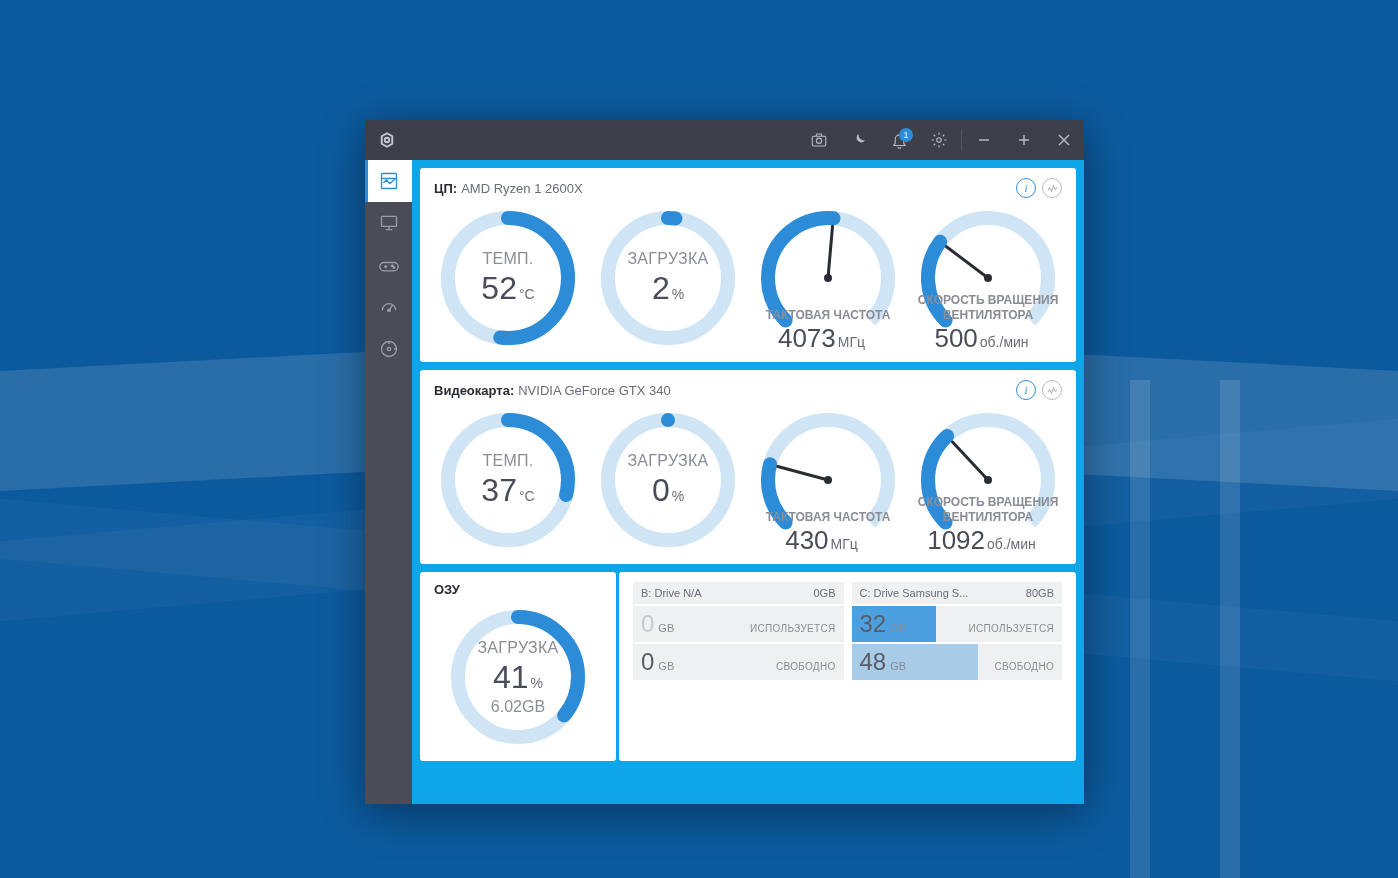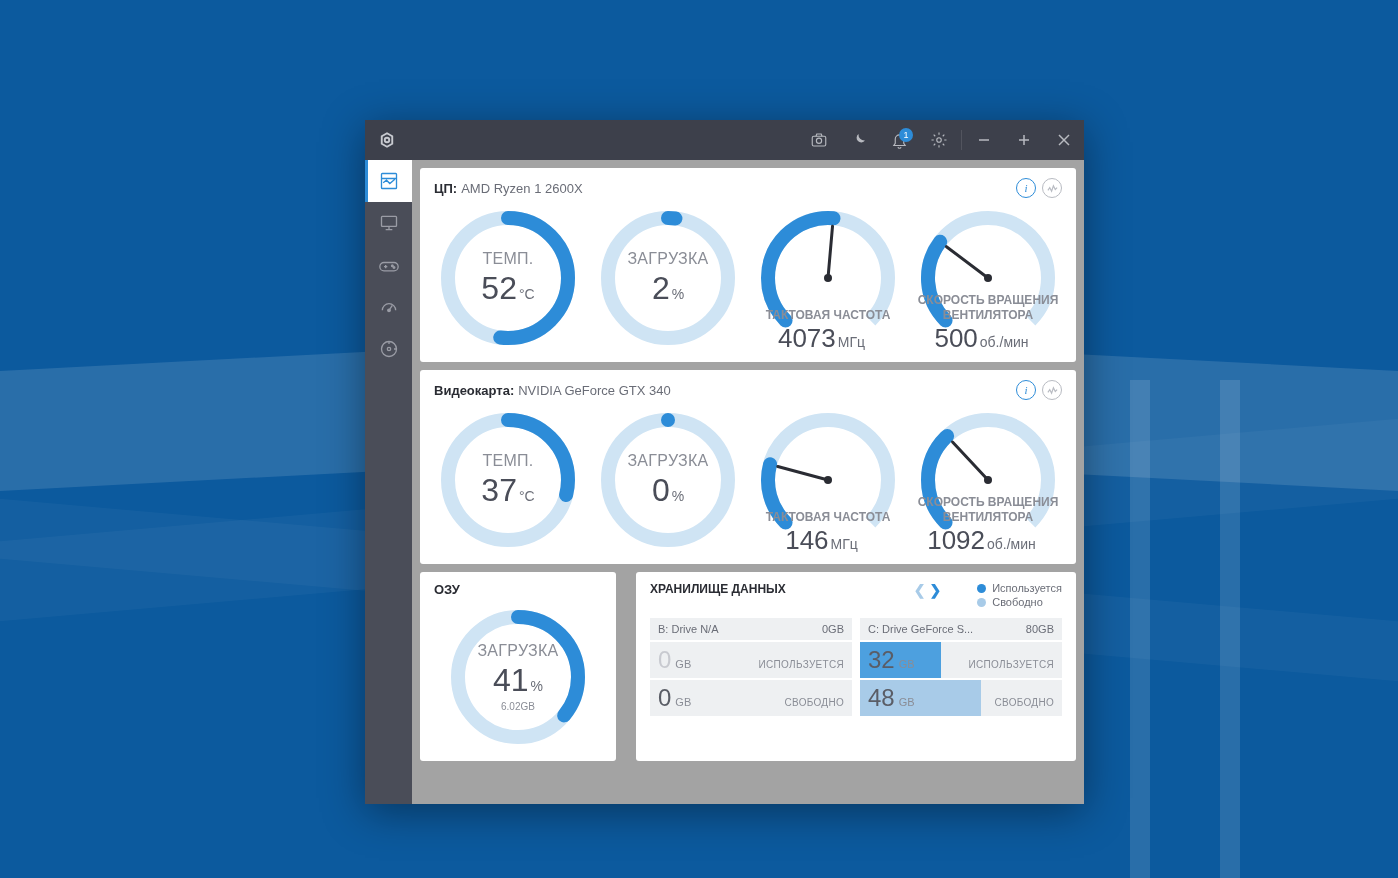--- a/index.html
+++ b/index.html
@@ -19,41 +19,41 @@
 .tb-btn{width:40px;height:40px;display:flex;align-items:center;justify-content:center;color:#b8bac0;cursor:pointer;position:relative}
 .badge{position:absolute;top:8px;right:6px;background:#2d8cd8;color:#fff;border-radius:50%;width:14px;height:14px;font-size:9px;display:flex;align-items:center;justify-content:center}
 .tb-divider{width:1px;height:20px;background:#52545e;margin:0 2px}
 
 .body{flex:1;display:flex;overflow:hidden}
 .sidebar{width:47px;background:#4a4d58;display:flex;flex-direction:column}
 .sb-btn{width:47px;height:42px;display:flex;align-items:center;justify-content:center;color:#9a9ca5;cursor:pointer;position:relative}
 .sb-btn.active{background:#fff;color:#2d8cd8}
 .sb-btn.active::before{content:'';position:absolute;left:0;top:0;bottom:0;width:3px;background:#2d8cd8}
 
-.main{flex:1;background:#a3a3a3;padding:8px;overflow-y:auto}
+.main{flex:1;background:#0ea5e9;padding:8px;overflow-y:auto}
 .panel{background:#fff;border-radius:3px;padding:10px 14px;margin-bottom:8px}
 .panel-header{display:flex;align-items:center;margin-bottom:6px;font-size:13px}
 .panel-title-label{color:#2a2c33;font-weight:600}
 .panel-title-value{color:#6a6d77;margin-left:4px}
 .panel-icons{margin-left:auto;display:flex;gap:6px}
 .panel-icon-btn{width:20px;height:20px;border-radius:50%;border:1.5px solid #b8bbc2;display:flex;align-items:center;justify-content:center;color:#b8bbc2;cursor:pointer;font-size:11px}
 .panel-icon-btn.info{border-color:#2d8cd8;color:#2d8cd8}
 
 .gauges{display:flex;gap:8px;justify-content:space-between}
 .gauge{position:relative;width:148px;height:148px}
 .gauge svg{display:block}
 .gauge-inner{position:absolute;top:0;left:0;width:100%;height:100%;display:flex;flex-direction:column;align-items:center;justify-content:center;text-align:center}
 .gauge-label{font-size:16px;color:#8a8d96;letter-spacing:0.3px;margin-bottom:2px;font-weight:500}
 .gauge-label-sm{font-size:12px;color:#8a8d96;line-height:1.2;font-weight:700}
 .gauge-value{font-size:32px;color:#4a4d58;font-weight:400}
 .gauge-unit{font-size:14px;color:#6a6d77;margin-left:2px}
 .gauge-value-below{position:absolute;bottom:-2px;left:0;right:13px;text-align:center}
 .gauge-value-below .gauge-value{font-size:26px}
 
-.bottom-row{display:flex;gap:20px}
+.bottom-row{display:flex;gap:3px}
 .ram-panel{width:196px}
 .storage-panel{flex:1}
 .storage-header{display:flex;align-items:flex-start;margin-bottom:8px}
 .storage-title{font-size:12px;color:#2a2c33;font-weight:700;line-height:1.3}
 .storage-nav{display:flex;gap:4px;margin-left:auto}
 .nav-btn{color:#2d8cd8;cursor:pointer;font-size:14px;font-weight:700}
 .nav-btn.dim{color:#a8cbe8}
 .legend{margin-left:36px;font-size:11px}
 .legend-item{display:flex;align-items:center;gap:6px;color:#6a6d77;margin-bottom:2px}
 .legend-dot{width:9px;height:9px;border-radius:50%}
@@ -66,21 +66,21 @@
 .drive-row{height:36px;display:flex;align-items:center;padding:0 8px;font-size:11px;margin-bottom:2px;position:relative}
 .drive-row.used-row{background:#eef0f2}
 .drive-row.free-row{background:#eef0f2}
 .drive-fill{position:absolute;left:0;top:0;bottom:0;background:#4da0df}
 .drive-fill.free{background:#a8cbe8}
 .drive-row-content{position:relative;display:flex;align-items:baseline;width:100%}
 .drive-num{font-size:24px;color:#5a5d66;font-weight:400}
 .drive-num.dim{color:#c8cad0}
 .drive-unit{font-size:11px;color:#8a8d96;margin-left:4px}
 .drive-label{margin-left:auto;font-size:10px;color:#8a8d96;letter-spacing:0.3px}
-.ram-sub{font-size:10px;color:#8a8d96;margin-top:2px}
+.ram-sub{font-size:16px;color:#8a8d96;margin-top:2px}
 </style>
 </head>
 <body>
 <div class="bg-light bg1"></div>
 <div class="bg-light bg2"></div>
 <div class="bg-light bg3"></div>
 <div class="bg-light bg4"></div>
 <div class="bg-light bg5"></div>
 <div class="bg-light bg6"></div>
 
@@ -286,21 +286,21 @@
               <svg width="148" height="148">
     <path d="M 31.573593128807154 116.42640687119285 A 60 60 0 1 1 116.42640687119291 116.4264068711928" fill="none" stroke="#cfe4f4" stroke-width="14"></path>
     <path d="M 31.573593128807154 116.42640687119285 A 60 60 0 1 1 116.42640687119291 116.4264068711928" fill="none" stroke="#2d8cd8" stroke-width="14" stroke-dasharray="62.83185307179587 282.7433388230814" stroke-linecap="round"></path>
     <line x1="74" y1="74" x2="23.77185703296844" y2="60.54140965466894" stroke="#2a2c33" stroke-width="3" stroke-linecap="round"></line>
     <circle cx="74" cy="74" r="4" fill="#2a2c33"></circle>
   </svg>
   <div class="gauge-inner" style="justify-content:flex-end;padding-bottom:30px">
     <div class="gauge-label-sm">ТАКТОВАЯ ЧАСТОТА</div>
 
   </div>
-  <div class="gauge-value-below"><span class="gauge-value">146</span><span class="gauge-unit">МГц</span></div>
+  <div class="gauge-value-below"><span class="gauge-value">430</span><span class="gauge-unit">МГц</span></div>
             </div>
           <div class="gauge" id="gpu-fan">
               <svg width="148" height="148">
     <path d="M 31.573593128807154 116.42640687119285 A 60 60 0 1 1 116.42640687119291 116.4264068711928" fill="none" stroke="#cfe4f4" stroke-width="14"></path>
     <path d="M 31.573593128807154 116.42640687119285 A 60 60 0 1 1 116.42640687119291 116.4264068711928" fill="none" stroke="#2d8cd8" stroke-width="14" stroke-dasharray="96.342174710087 282.7433388230814" stroke-linecap="round"></path>
     <line x1="74" y1="74" x2="38.53608527675006" y2="35.969607515803155" stroke="#2a2c33" stroke-width="3" stroke-linecap="round"></line>
     <circle cx="74" cy="74" r="4" fill="#2a2c33"></circle>
   </svg>
   <div class="gauge-inner" style="justify-content:flex-end;padding-bottom:30px">
     <div class="gauge-label-sm">СКОРОСТЬ ВРАЩЕНИЯ</div>
@@ -322,37 +322,20 @@
     <circle cx="74" cy="74" r="60" fill="none" stroke="#2d8cd8" stroke-width="14" stroke-dasharray="135.71680263507906 376.99111843077515" transform="rotate(-90 74 74)" stroke-linecap="round"></circle>
   </svg>
   <div class="gauge-inner">
     <div class="gauge-label">ЗАГРУЗКА</div>
     <div><span class="gauge-value">41</span><span class="gauge-unit">%</span></div>
     <div class="ram-sub">6.02GB</div>
   </div>
             </div>
         </div>
         <div class="panel storage-panel">
-          <div class="storage-header">
-            <span class="storage-title">ХРАНИЛИЩЕ ДАННЫХ</span>
-            <div class="storage-nav">
-              <span class="nav-btn dim">❮</span>
-              <span class="nav-btn">❯</span>
-            </div>
-            <div class="legend">
-              <div class="legend-item">
-                  <span class="legend-dot used"></span>
-                  <span>Используется</span>
-                </div>
-              <div class="legend-item">
-                  <span class="legend-dot free"></span>
-                  <span>Свободно</span>
-                </div>
-            </div>
-          </div>
           <div class="drives" id="drives">
               <div class="drive">
     <div class="drive-header">
                   <span>B: Drive N/A</span>
                   <span>0GB</span>
                 </div>
     <div class="drive-row used-row">
       <div class="drive-fill" style="width:0%"></div>
       <div class="drive-row-content">
         <span class="drive-num dim">0</span>
@@ -364,21 +347,21 @@
       <div class="drive-fill free" style="width:0%"></div>
       <div class="drive-row-content">
         <span class="drive-num">0</span>
         <span class="drive-unit">GB</span>
         <span class="drive-label">СВОБОДНО</span>
       </div>
     </div>
               </div>
               <div class="drive">
     <div class="drive-header">
-                  <span>C: Drive GeForce S...</span>
+                  <span>C: Drive Samsung S...</span>
                   <span>80GB</span>
                 </div>
     <div class="drive-row used-row">
       <div class="drive-fill" style="width:40%"></div>
       <div class="drive-row-content">
         <span class="drive-num ">32</span>
         <span class="drive-unit">GB</span>
         <span class="drive-label">ИСПОЛЬЗУЕТСЯ</span>
       </div>
     </div>

